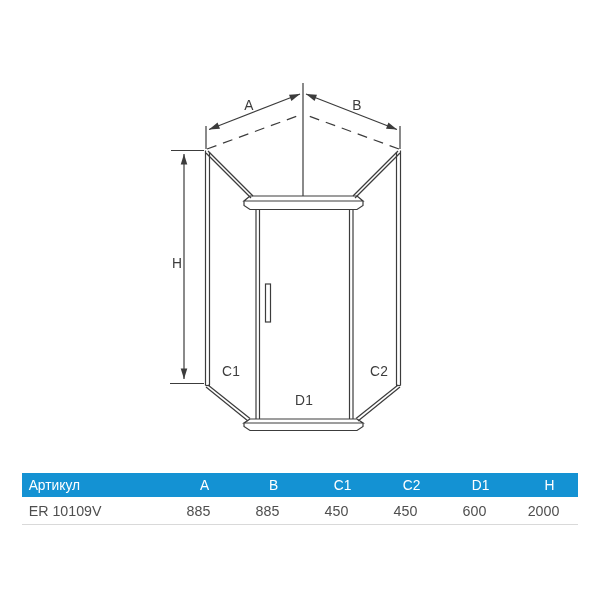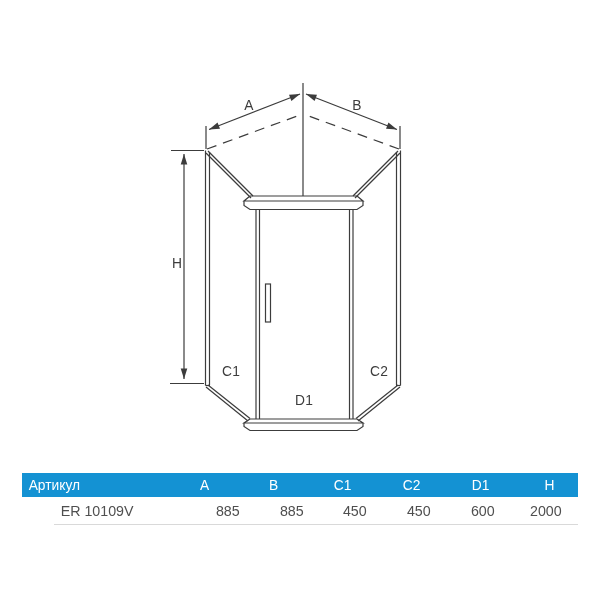--- a/index.html
+++ b/index.html
@@ -25,21 +25,20 @@
   }
   .spec-table{position:absolute;left:22px;top:473px;width:556px;}
   .thead{
     display:flex;align-items:center;height:24px;
     background:var(--accent);color:var(--header-text);font-size:14.5px;gap:12px;
   }
   .trow{
     display:flex;align-items:center;height:27px;
     color:var(--body-text);font-size:15px;
     border-bottom:1px solid var(--divider);
-    margin-left:32px;
   }
   .cell{flex:1;text-align:center;transform:scaleX(0.95);}
   .cell.article{
     flex:0 0 135px;text-align:left;padding-left:7px;
     transform-origin:left center;
   }
 </style>
 </head>
 <body>
 

